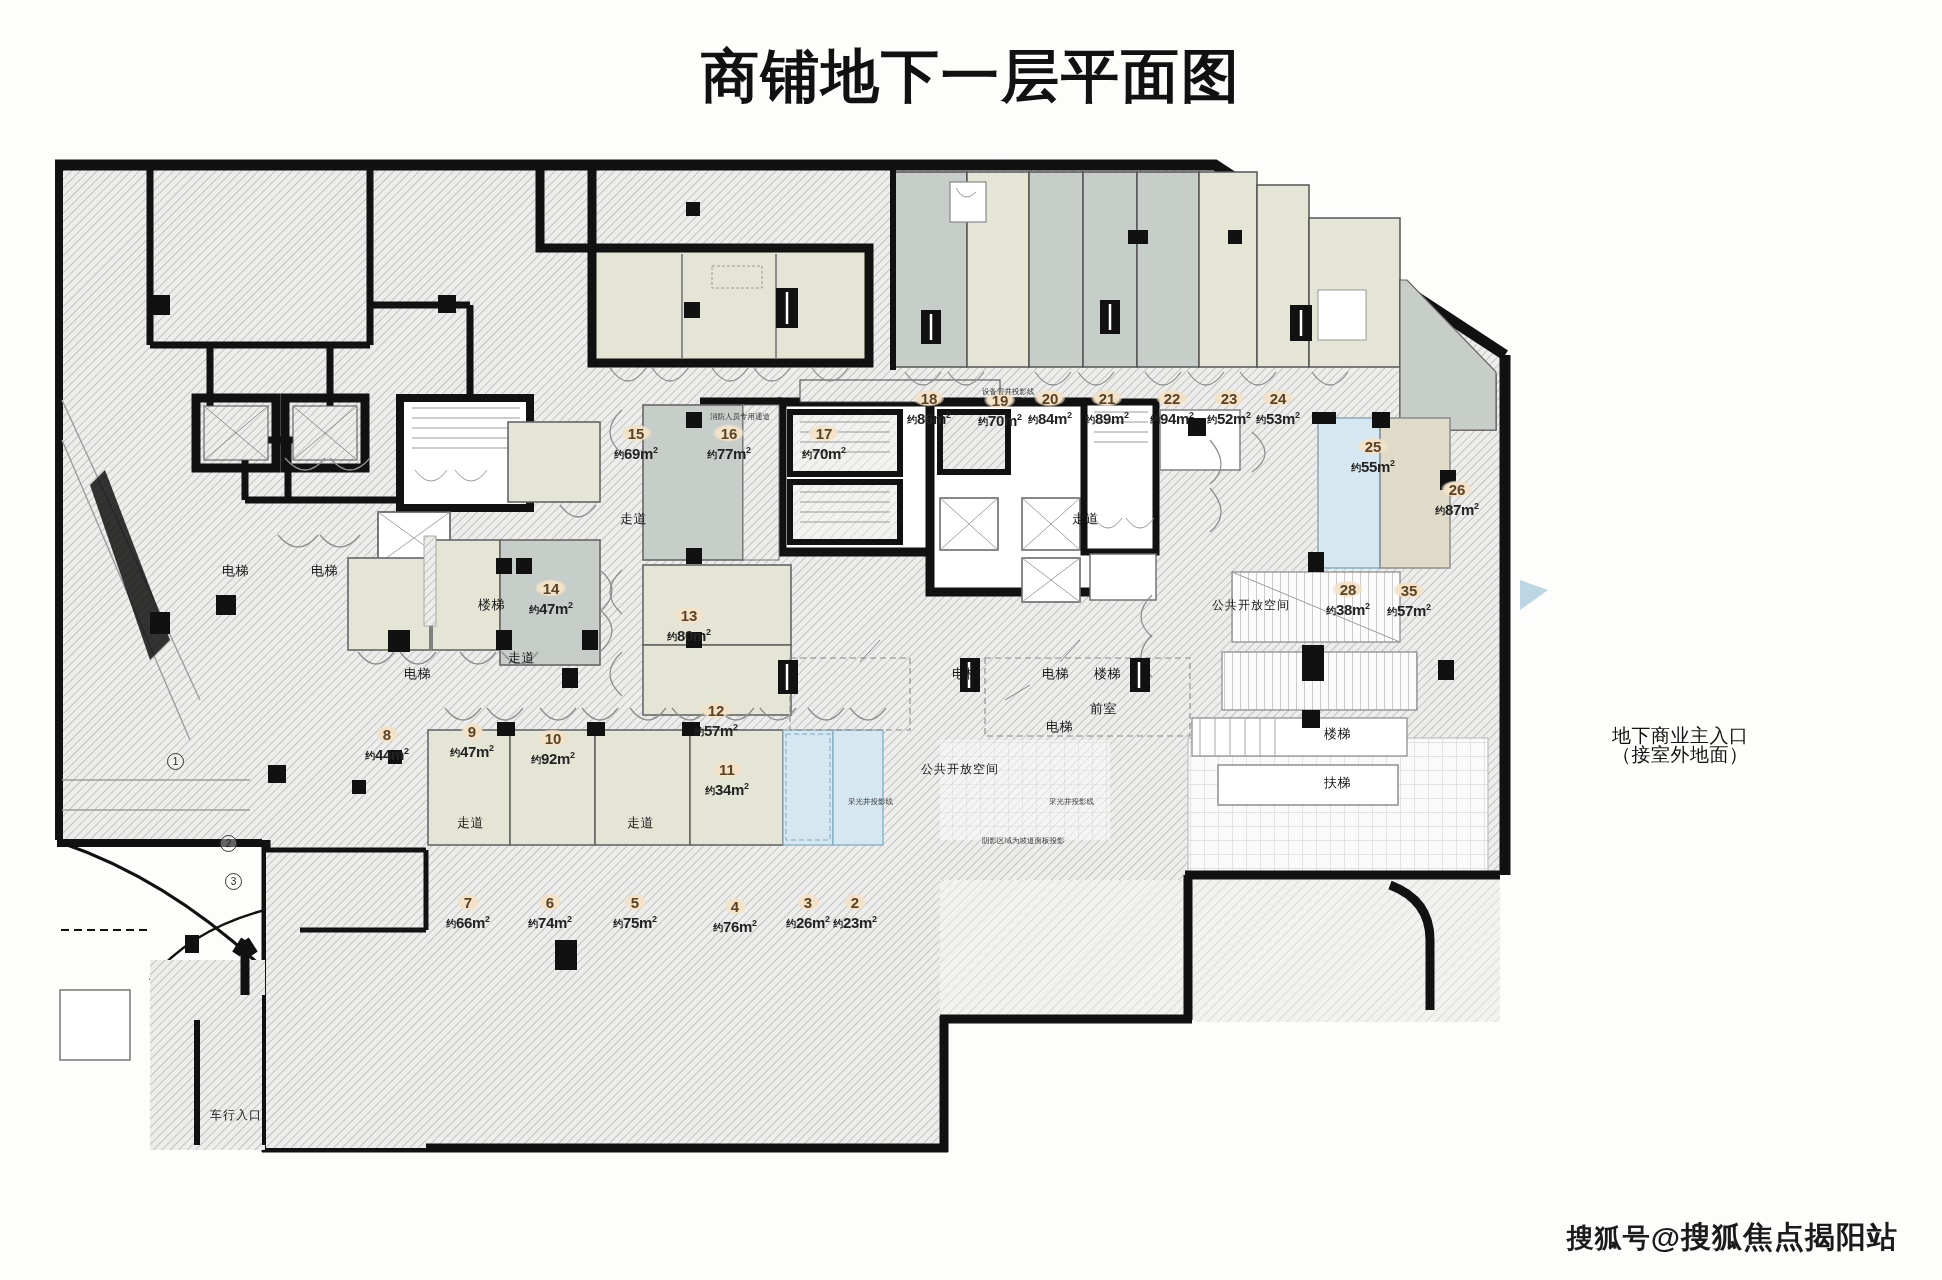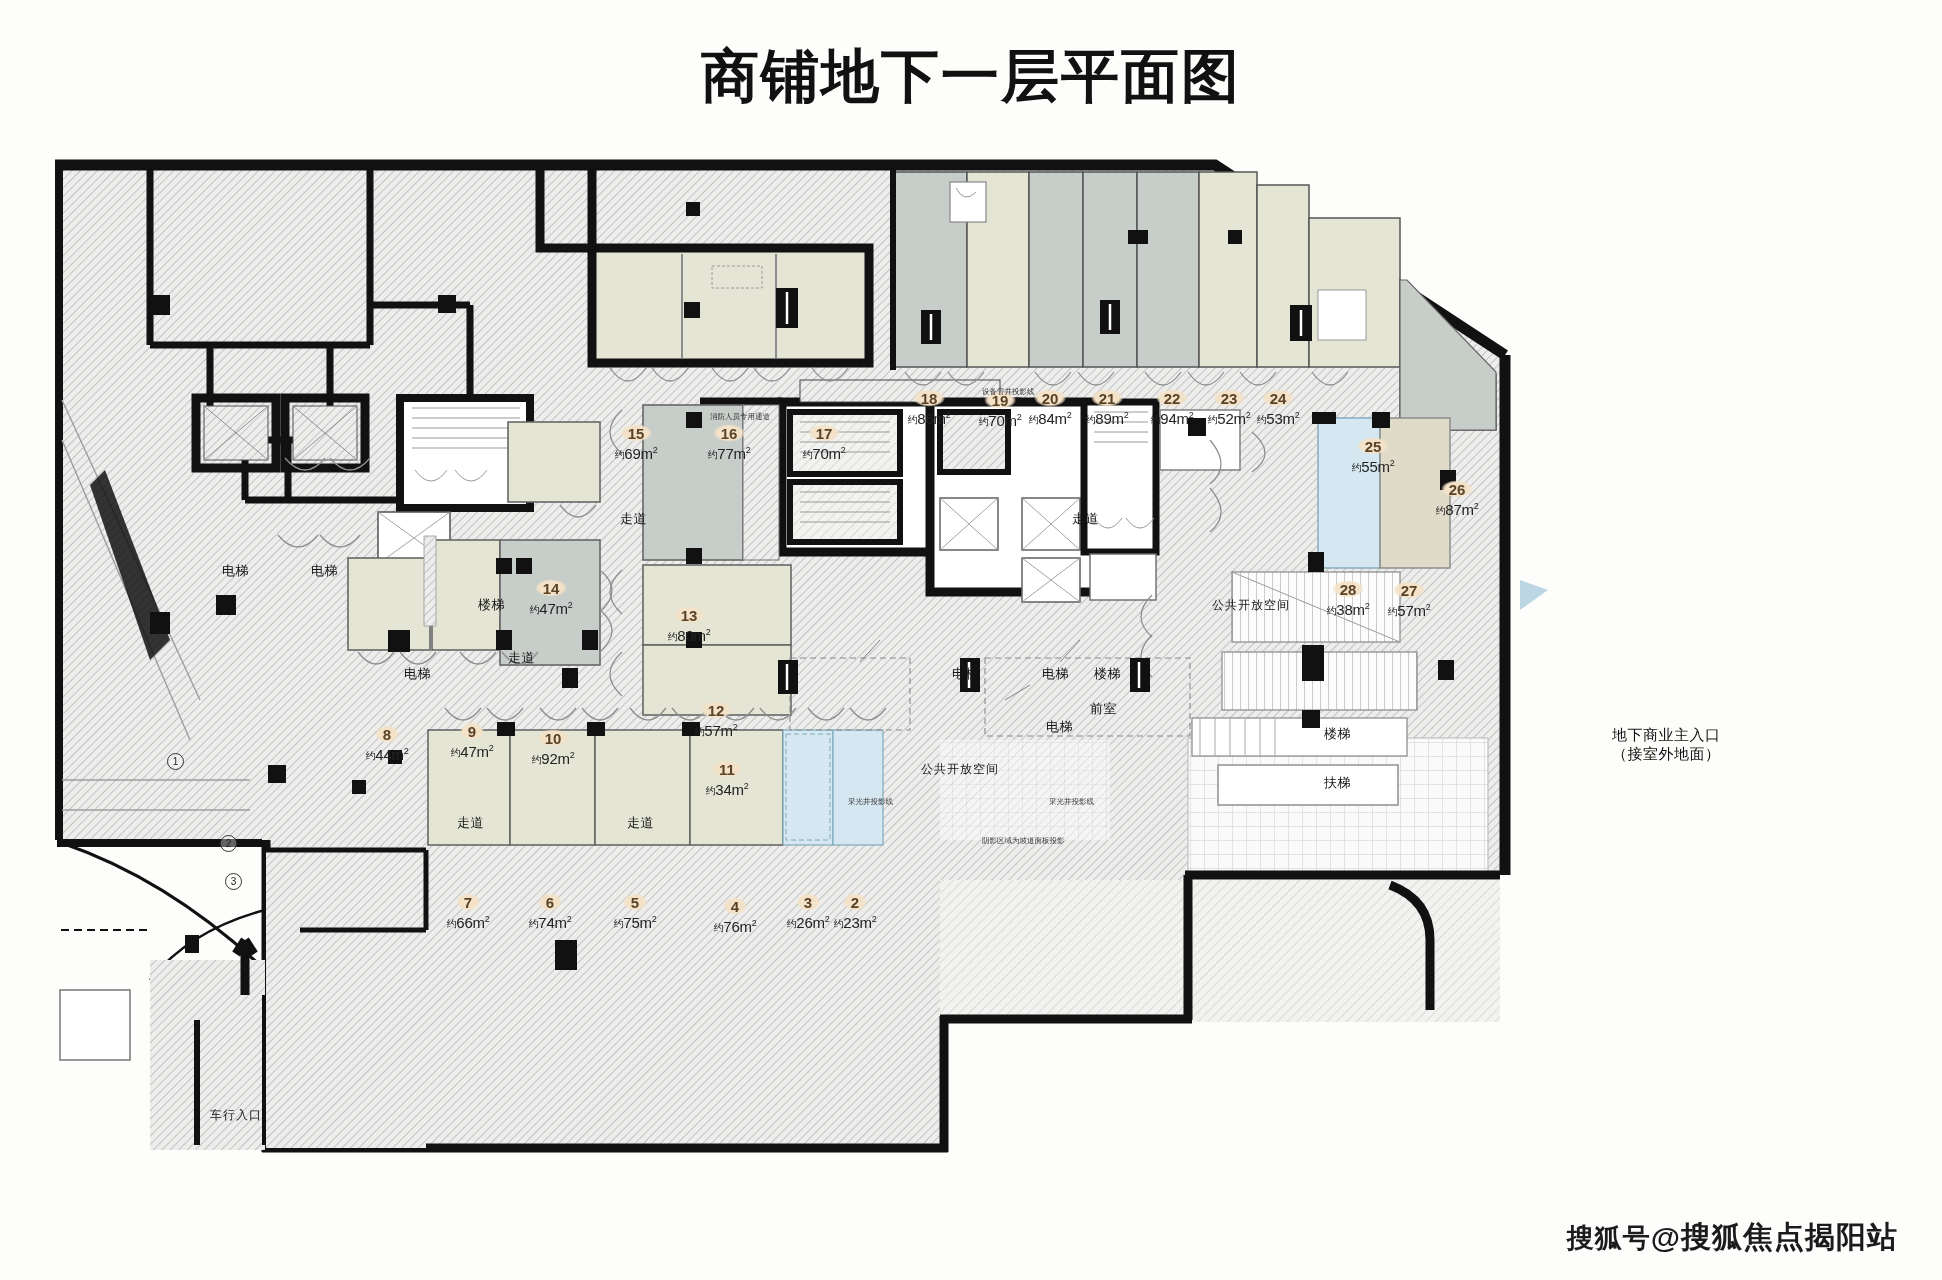--- a/index.html
+++ b/index.html
@@ -30,29 +30,29 @@
   .room-tag { position: absolute; text-align: center; transform: translate(-50%,-50%); }
   .room-tag .num {
     display: inline-block;
     font-size: 15px; font-weight: bold; color: #5a4226;
     background: radial-gradient(ellipse at center, #f3e2c8 0%, #f3e2c8 55%, rgba(243,226,200,0) 78%);
     padding: 1px 7px; border-radius: 50%;
     line-height: 15px;
   }
   .room-tag .area {
     font-size: 15px; color: #232323; margin-top: 2px;
-    font-family: "Liberation Sans", sans-serif; letter-spacing: -0.3px;
+    font-family: "Liberation Sans", sans-serif; letter-spacing: -0.3px; font-weight: bold;
   }
   .room-tag .area .pre { font-size: 10px; vertical-align: 1px; }
   .room-tag .area .sup { font-size: 9px; vertical-align: 6px; }
 
   .cn { font-size: 12px; color: #141414; letter-spacing: 1px; }
   .cn-sm { font-size: 13px; color: #141414; letter-spacing: 0.5px; }
   .cn-xs { font-size: 7.5px; color: #333; letter-spacing: 0; }
-  .cn-entry { font-size: 15px; color: #111; line-height: 19px; letter-spacing: 0.5px; }
+  .cn-entry { font-size: 19px; color: #111; line-height: 19px; letter-spacing: 0.5px; }
 
   
   .circ {
     position: absolute; width: 17px; height: 17px; border: 1px solid #333;
     border-radius: 50%; font-size: 10px; line-height: 15px; text-align: center;
     color: #222; background: rgba(255,255,255,0.35);
   }
 
   
   #watermark {
@@ -534,21 +534,21 @@
       </div>
       <div class="room-tag" style="left:1373px;top:316px">
         <div class="num">25</div>
         <div class="area"><span class="pre">约</span><span>55</span><span>m</span><span class="sup">2</span></div>
       </div>
       <div class="room-tag" style="left:1457px;top:359px">
         <div class="num">26</div>
         <div class="area"><span class="pre">约</span><span>87</span><span>m</span><span class="sup">2</span></div>
       </div>
       <div class="room-tag" style="left:1409px;top:460px">
-        <div class="num">27</div>
+        <div class="num">35</div>
         <div class="area"><span class="pre">约</span><span>57</span><span>m</span><span class="sup">2</span></div>
       </div>
       <div class="room-tag" style="left:1348px;top:459px">
         <div class="num">28</div>
         <div class="area"><span class="pre">约</span><span>38</span><span>m</span><span class="sup">2</span></div>
       </div>
 
       <div class="lbl cn-sm" style="left:620px;top:370px">走道</div>
       <div class="lbl cn-sm" style="left:1072px;top:370px">走道</div>
       <div class="lbl cn-sm" style="left:508px;top:509px">走道</div>

